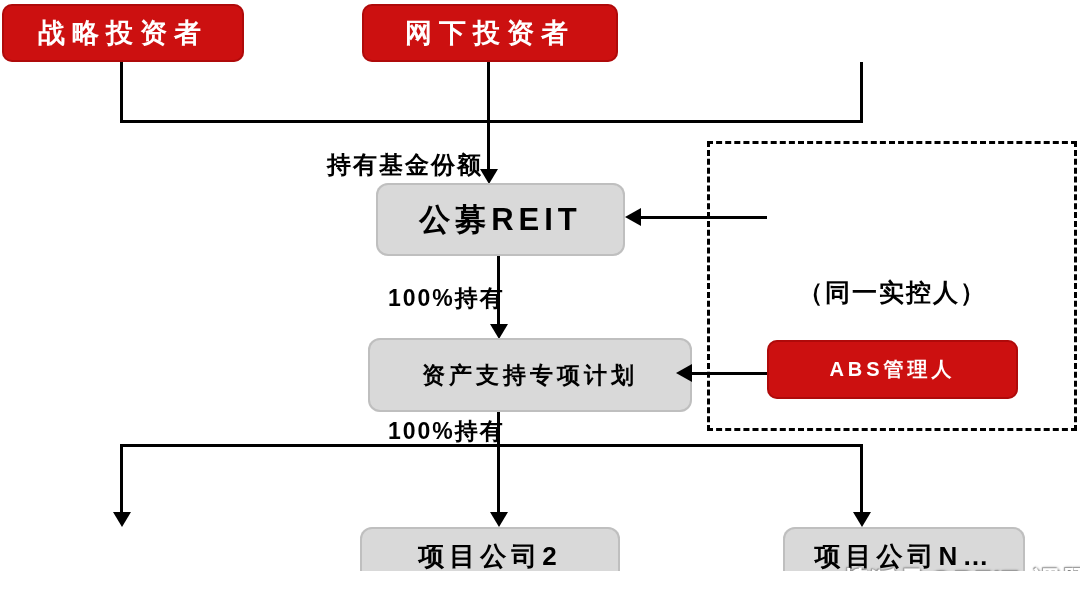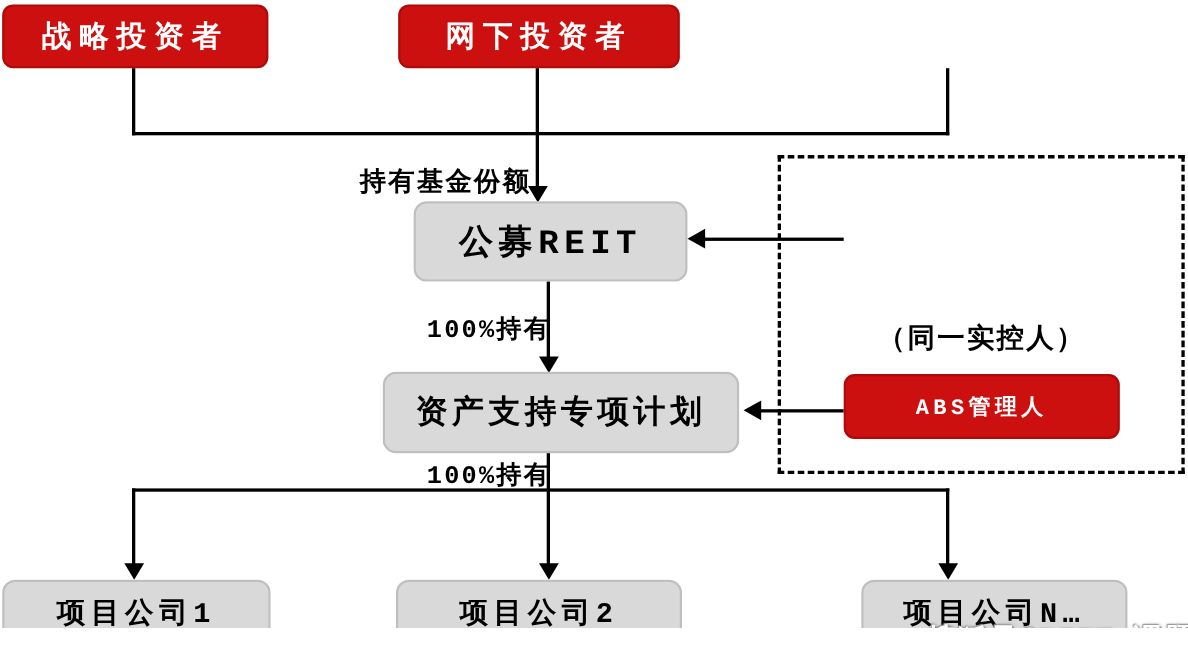--- a/index.html
+++ b/index.html
@@ -5,21 +5,21 @@
   :root{
     --red:#cc1010;
     --gray:#d9d9d9;
     --line:#000000;
   }
   html,body{margin:0;padding:0;background:#ffffff;}
   #stage{
     position:relative;
     width:1080px;height:571px;
     background:#ffffff;
-    font-family:Liberation Mono, monospace;
+    font-family:Liberation Sans, sans-serif;
     overflow:hidden;
   }
   .node{
     position:absolute;
     display:flex;align-items:center;justify-content:center;
     font-weight:700;
     box-sizing:border-box;
     text-align:center;
   }
   .red-node{
@@ -106,39 +106,38 @@
   <div class="node gray-node" style="left:376px;top:183px;width:249px;height:73px;font-size:31px;">公募REIT</div>
 
   <div class="hline" style="left:639px;top:216px;width:128px;"></div>
   <div class="arrow-left" style="left:625px;top:208px;"></div>
 
   <div class="edge-label" style="left:388px;top:283px;">100%持有</div>
 
   <div class="vline" style="left:497px;top:256px;height:72px;"></div>
   <div class="arrow-down" style="left:490px;top:324px;"></div>
 
-  <div class="node gray-node" style="left:348px;top:338px;width:324px;height:74px;font-size:29px;letter-spacing:4px;">资产支持专项计划</div>
+  <div class="node gray-node" style="left:368px;top:338px;width:324px;height:74px;font-size:23px;letter-spacing:4px;">资产支持专项计划</div>
 
   <div class="hline" style="left:690px;top:372px;width:77px;"></div>
   <div class="arrow-left" style="left:676px;top:364px;"></div>
 
   <div class="edge-label" style="left:388px;top:416px;">100%持有</div>
 
   <div class="vline" style="left:497px;top:412px;height:35px;"></div>
   <div class="hline" style="left:120px;top:444px;width:743px;"></div>
   <div class="vline" style="left:120px;top:444px;height:70px;"></div>
   <div class="vline" style="left:497px;top:447px;height:67px;"></div>
   <div class="vline" style="left:860px;top:444px;height:70px;"></div>
   <div class="arrow-down" style="left:113px;top:512px;"></div>
   <div class="arrow-down" style="left:490px;top:512px;"></div>
   <div class="arrow-down" style="left:853px;top:512px;"></div>
 
-  <div class="node gray-node" style="left:2px;top:527px;width:244px;height:58px;font-size:26px;">项目公司1</div>
   <div class="node gray-node" style="left:360px;top:527px;width:260px;height:58px;font-size:26px;">项目公司2</div>
   <div class="node gray-node" style="left:743px;top:527px;width:242px;height:58px;font-size:26px;margin-left:40px;">项目公司N…</div>
 
   <div class="dashed-box" style="left:707px;top:141px;width:370px;height:290px;"></div>
-  <div class="note-text" style="left:767px;top:276px;width:251px;margin-top:14px;">（同一实控人）</div>
+  <div class="note-text" style="left:767px;top:276px;width:251px;">（同一实控人）</div>
   <div class="node red-node" style="left:767px;top:340px;width:251px;height:59px;font-size:20px;letter-spacing:4px;">ABS管理人</div>
 
   <div class="watermark" style="left:843px;top:563px;">搜狐号@REITs课题组</div>
 
 </div>
 
 </body></html>

